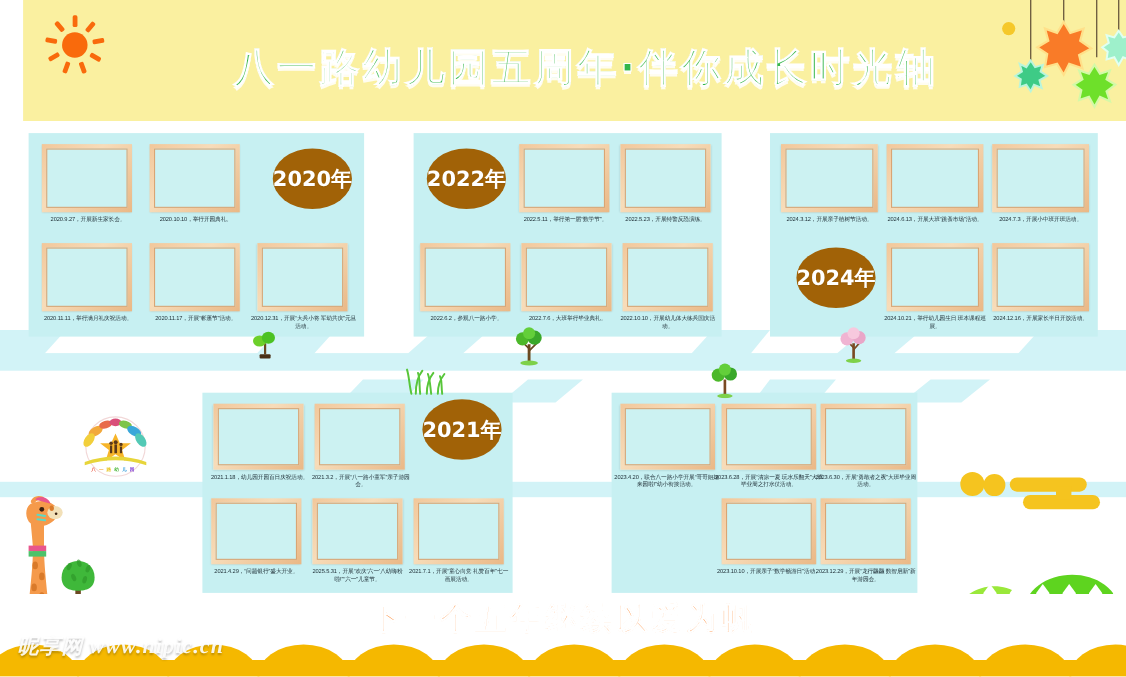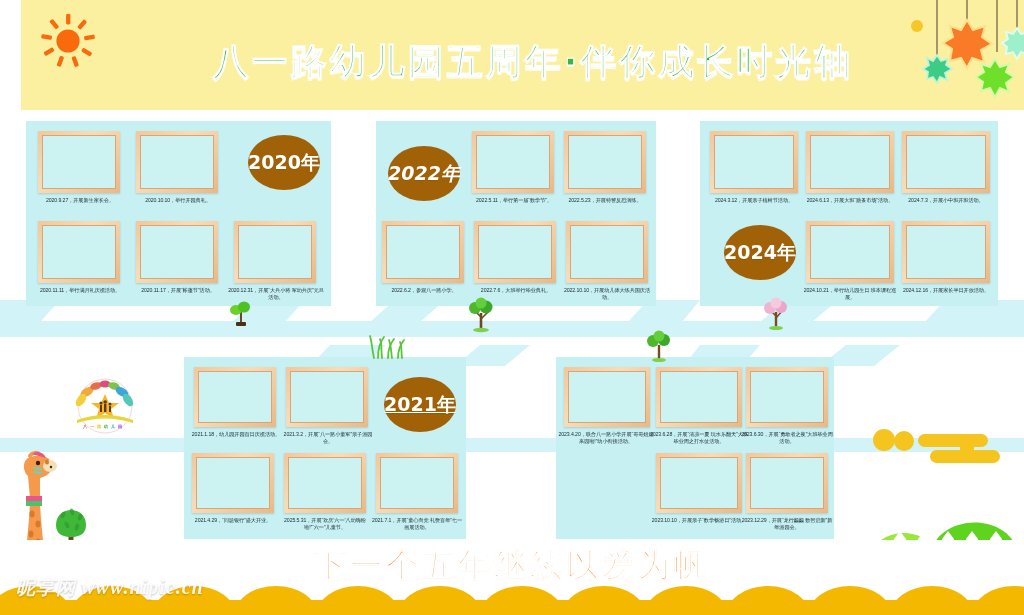--- a/index.html
+++ b/index.html
@@ -90,21 +90,21 @@
   .decor { position: absolute; }
 
   
   .bottom {
     position: absolute; left: 0; top: 540px; width: 1024px; height: 75px;
     background: #ffffff;
   }
   .bottom-title {
     position: absolute; left: 0; top: 4px; width: 1024px; text-align: center;
     font-family: "DejaVu Sans", sans-serif;
-    font-size: 32px; font-weight: bold;
+    font-size: 28px; font-weight: bold;
     color: #ff7a1a;
     letter-spacing: 4px;
     -webkit-text-stroke: 1px #ffffff;
     text-shadow: 0 2px 0 rgba(255,255,255,.7);
   }
   .grass-row { position: absolute; left: 0; top: 570px; width: 1024px; height: 45px; }
 
   .watermark {
     position: absolute; left: 16px; top: 575px;
     font-size: 17px; font-weight: bold; font-style: italic;
@@ -207,21 +207,21 @@
       <div class="frame" style="left:110px; top:100px; width:82px; height:62px;"></div>
       <div class="cap" style="left:104px; top:166px; width:96px;">2020.11.17，开展“帐蓬节”活动。</div>
 
       <div class="frame" style="left:208px; top:100px; width:82px; height:62px;"></div>
       <div class="cap" style="left:202px; top:166px; width:96px;">2020.12.31，开展“大兵小将 军幼共庆”元旦活动。</div>
     </div>
   </div>
 
   <div class="panel" style="left:376px; top:121px; width:280px; height:185px;">
     <div class="frames">
-      <div class="year-badge" style="left:12px; top:25px; width:72px; height:55px;font-style:italic;">2022年</div>
+      <div class="year-badge" style="left:12px; top:14px; width:72px; height:55px;">2022年</div>
 
       <div class="frame" style="left:96px; top:10px; width:82px; height:62px;"></div>
       <div class="cap" style="left:92px; top:76px; width:92px;">2022.5.11，举行第一届“数学节”。</div>
 
       <div class="frame" style="left:188px; top:10px; width:82px; height:62px;"></div>
       <div class="cap" style="left:182px; top:76px; width:94px;">2022.5.23，开展特警反恐演练。</div>
 
       <div class="frame" style="left:6px; top:100px; width:82px; height:62px;"></div>
       <div class="cap" style="left:2px; top:166px; width:92px;">2022.6.2，参观八一路小学。</div>
 
@@ -255,21 +255,21 @@
   </div>
 
   <div class="panel" style="left:184px; top:357px; width:282px; height:182px;">
     <div class="frames">
       <div class="frame" style="left:10px; top:10px; width:82px; height:60px;"></div>
       <div class="cap" style="left:6px; top:74px; width:92px;">2021.1.18，幼儿园开园百日庆祝活动。</div>
 
       <div class="frame" style="left:102px; top:10px; width:82px; height:60px;"></div>
       <div class="cap" style="left:98px; top:74px; width:92px;">2021.3.2，开展“八一路小童军”亲子游园会。</div>
 
-      <div class="year-badge" style="left:200px; top:20px; width:72px; height:55px;text-decoration:underline;">2021年</div>
+      <div class="year-badge" style="left:200px; top:6px; width:72px; height:55px;">2021年</div>
 
       <div class="frame" style="left:8px; top:96px; width:82px; height:60px;"></div>
       <div class="cap" style="left:2px; top:160px; width:94px;">2021.4.29，“问题银行”盛大开业。</div>
 
       <div class="frame" style="left:100px; top:96px; width:82px; height:60px;"></div>
       <div class="cap" style="left:94px; top:160px; width:94px;">2025.5.31，开展“欢庆‘六一’八幼嗨粉啦!”“六一”儿童节。</div>
 
       <div class="frame" style="left:192px; top:96px; width:82px; height:60px;"></div>
       <div class="cap" style="left:186px; top:160px; width:94px;">2021.7.1，开展“童心向党 礼赞百年”七一画展活动。</div>
     </div>

